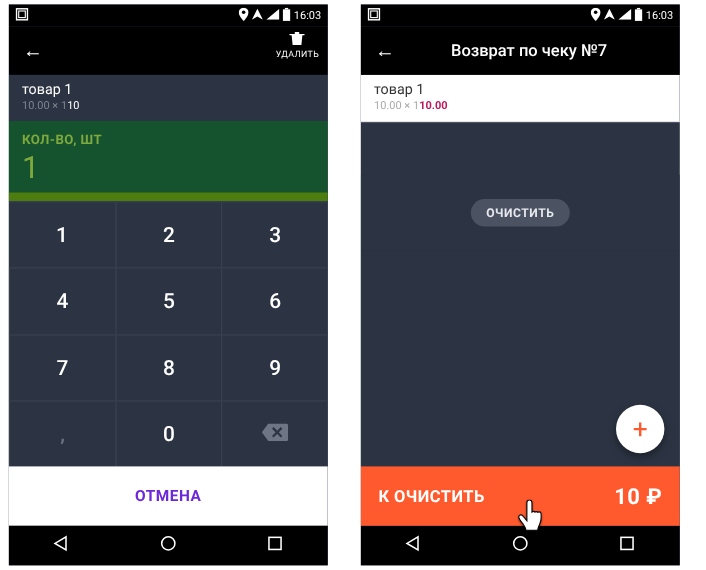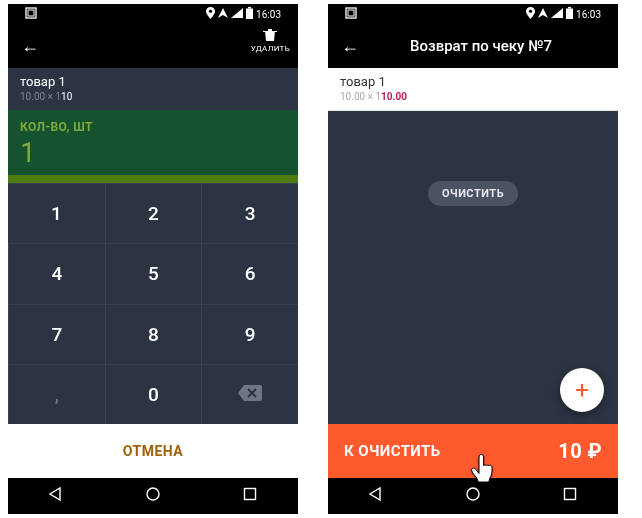--- a/index.html
+++ b/index.html
@@ -13,21 +13,21 @@
   .phone {
     width: 290px; height: 510px;
     background: #2c3443;
     display: flex; flex-direction: column;
     position: relative;
     overflow: hidden;
   }
   .statusbar {
     height: 20px; background: #000;
     display: flex; align-items: center; justify-content: space-between;
-    padding: 0 17px; color: #fff; font-size: 10px;
+    padding: 0 6px; color: #fff; font-size: 10px;
   }
   .status-left, .status-right { display: flex; align-items: center; gap: 3px; }
   .ico { display: inline-block; line-height: 1; }
   .header {
     height: 44px; background: #000;
     display: flex; align-items: center;
     color: #fff; position: relative;
   }
   .back-arrow { width: 44px; text-align: center; font-size: 18px; cursor: pointer; }
   .header-title { flex: 1; text-align: center; font-size: 15px; font-weight: 500; padding-right: 28px; }
@@ -72,21 +72,21 @@
     display: flex; align-items: center; justify-content: center;
     color: #fff; font-size: 19px; font-weight: 500;
     border-top: 1px solid #3a4252;
     cursor: pointer;
   }
   .key + .key { border-left: 1px solid #3a4252; }
   .keypad .key.muted { color: #6e7686; }
 
   .action-row { height: 54px; display: flex; }
   .btn-cancel {
-    flex: 1; background: #fff; color: #a16207;
+    flex: 1; background: #fff; color: #6d28d9;
     display: flex; align-items: center; justify-content: center;
     font-size: 14px; font-weight: 700; letter-spacing: .5px; cursor: pointer;
   }
   .btn-add {
     flex: 1; background: #7fa93e; color: #fff;
     display: flex; align-items: center; justify-content: center;
     font-size: 14px; font-weight: 700; letter-spacing: .5px; cursor: pointer;
     position: relative;
   }
 

